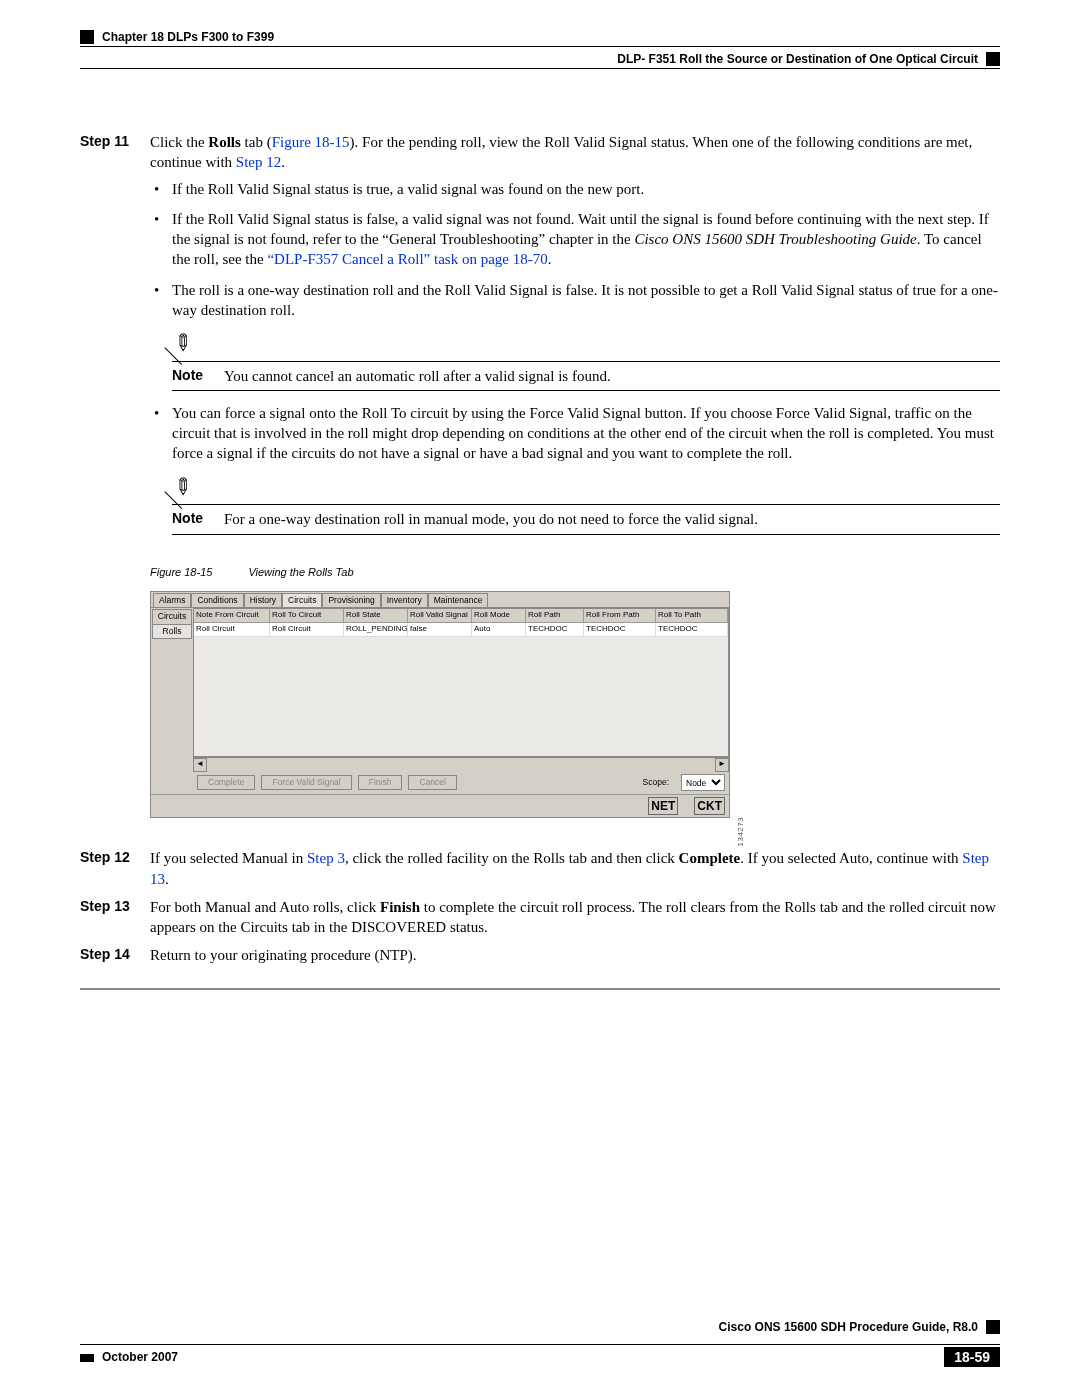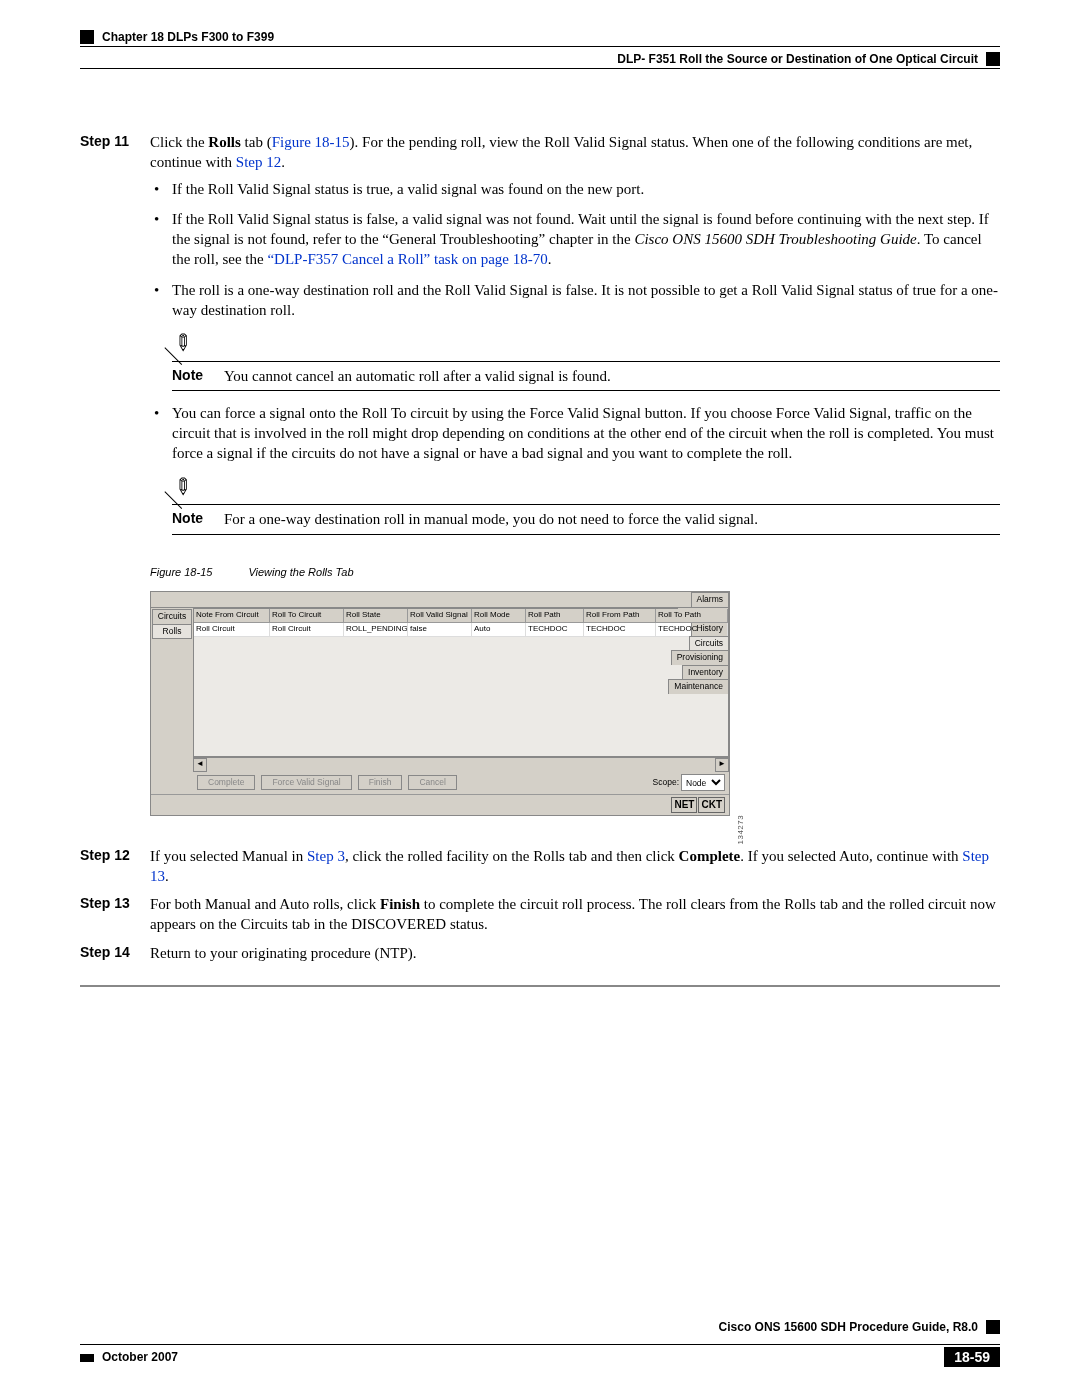--- a/index.html
+++ b/index.html
@@ -82,42 +82,42 @@
   .figure-shot {
     width: 580px;
     font-family: Arial, Helvetica, sans-serif;
     font-size: 9px;
     color: #000;
     border: 1px solid #888;
     background: #d4d0c8;
     margin-bottom: 26px;
     position: relative;
   }
-  .tabs-row { display: flex; align-items: flex-end; height: 16px; border-bottom: 1px solid #888; padding-left: 2px; gap:0;flex-direction:column; }
+  .tabs-row { display: flex; align-items: flex-end; height: 16px; border-bottom: 1px solid #888; padding-left: 2px; gap:0; }
   .tab { padding: 1px 5px; border: 1px solid #888; border-bottom: none; background: #d4d0c8; font-size: 8.5px; white-space: nowrap; }
   .tab.active { background: #e6e3de; }
   .side-tabs { position: absolute; left: 1px; top: 17px; width: 40px; }
   .side-tab { border: 1px solid #888; padding: 1px 3px; background: #d4d0c8; font-size: 8.5px; margin-bottom: -1px; text-align: center; }
   .side-tab.active { background: #e6e3de; }
   .table-wrap { margin-left: 42px; border: 1px solid #888; background: #fff; }
   .grid-head, .grid-row { display: flex; }
   .grid-head div { background: #d4d0c8; border-right: 1px solid #999; border-bottom: 1px solid #999; padding: 1px 2px; font-size: 8px; overflow: hidden; white-space: nowrap; }
   .grid-row div { border-right: 1px solid #ddd; padding: 1px 2px; font-size: 8px; overflow: hidden; white-space: nowrap; }
   .col-a { width: 76px; } .col-b { width: 74px; } .col-c { width: 64px; }
   .col-d { width: 64px; } .col-e { width: 54px; } .col-f { width: 58px; }
   .col-g { width: 72px; } .col-h { width: 72px; }
   .grid-body-empty { height: 120px; background: #eceae6; border-top: 1px solid #ddd; }
   .scroll-strip { height: 14px; background: #d4d0c8; border-top: 1px solid #888; display: flex; justify-content: space-between; margin-left:42px; }
   .scroll-btn { width: 14px; height: 14px; border: 1px solid #888; background: #d4d0c8; font-size: 8px; text-align: center; line-height: 10px; }
   .button-row { margin-left: 42px; padding: 3px 4px; display: flex; align-items: center; }
   .ui-btn { border: 1px solid #888; background: #d4d0c8; color: #888; padding: 1px 10px; font-size: 8.5px; margin-right: 6px; }
-  .scope-area { margin-left: auto; font-size: 8.5px; display: flex; align-items: center; gap: 2px; }
+  .scope-area { margin-left: auto; font-size: 8.5px; display: flex; align-items: center; gap: 12px; }
   .scope-select { border: 1px solid #888; background: #fff; font-size: 8.5px; width: 44px; height: 17px; }
   .net-ckt { display: flex; justify-content: flex-end; padding: 2px 4px; border-top: 1px solid #999; background: #d4d0c8; }
-  .net-box { border: 1px solid #666; padding: 0 2px; font-size: 10px; font-weight: bold; margin-left: 1px; }
+  .net-box { border: 1px solid #666; padding: 0 2px; font-size: 12px; font-weight: bold; margin-left: 16px; }
   .fig-num-tag { position: absolute; right: -18px; bottom: 0; font-size: 8px; transform: rotate(-90deg); transform-origin: right bottom; letter-spacing: 0.5px; color: #555; }
   .divider-line { border-top: 2px solid #888; margin-top: 18px; }
   
   .footer-area { position: absolute; left: 80px; right: 80px; bottom: 30px; }
   .guide-title { text-align: right; font-family: Arial, Helvetica, sans-serif; font-weight: bold; font-size: 12px; border-bottom: 1px solid #000; padding-bottom: 10px; padding-right: 22px; }
   .guide-square { position: absolute; right: 0; top: 0; width: 14px; height: 14px; background: #000; }
   .footer-row { display: flex; justify-content: space-between; align-items: center; margin-top: 2px; }
   .footer-date { font-family: Arial, Helvetica, sans-serif; font-weight: bold; font-size: 12px; padding-left: 22px; position: relative; }
   .footer-date-bar { position: absolute; left: 0; top: 4px; width: 14px; height: 8px; background: #000; }
   .page-num { background: #000; color: #fff; font-family: Arial, Helvetica, sans-serif; font-weight: bold; font-size: 14px; padding: 2px 10px; }

